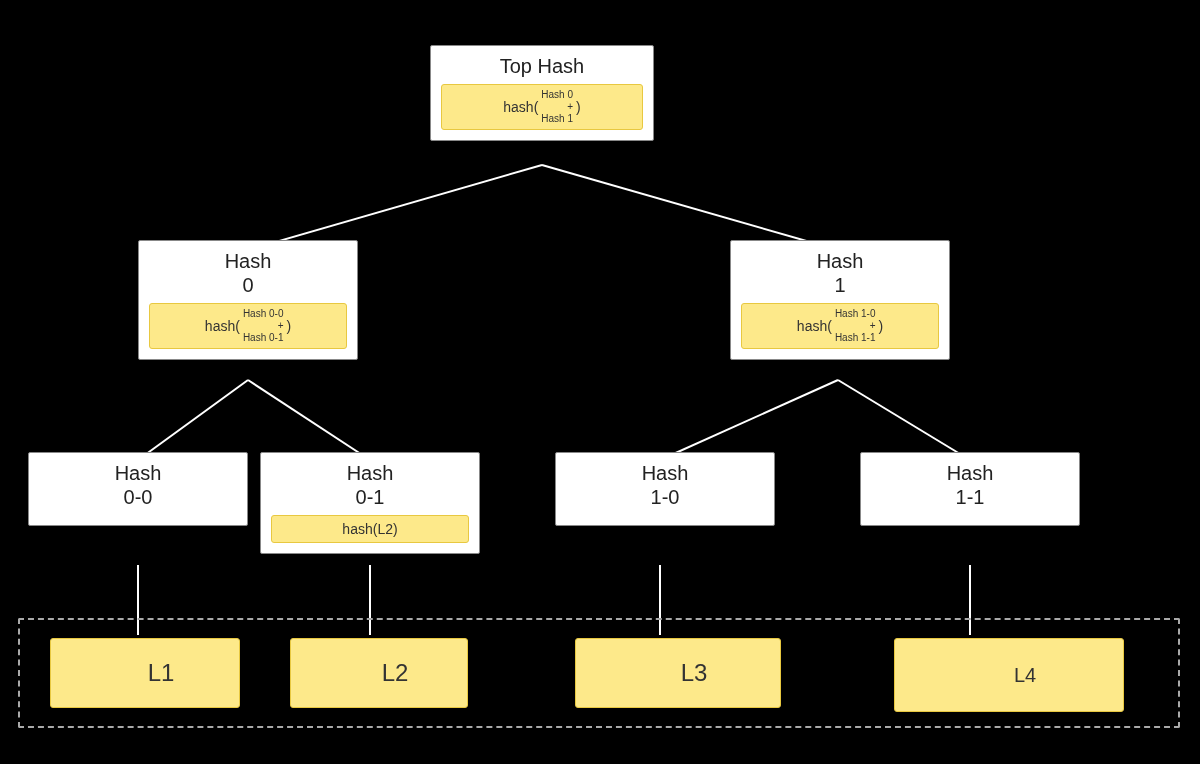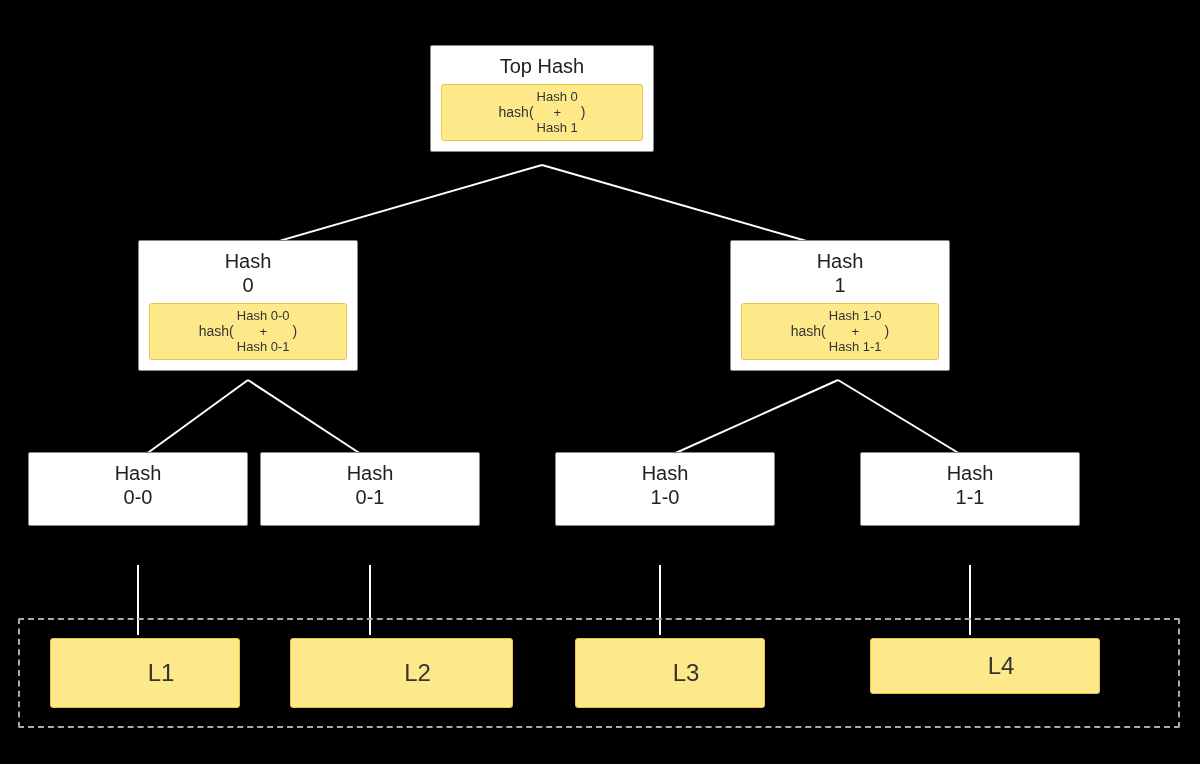--- a/index.html
+++ b/index.html
@@ -47,23 +47,23 @@
       color: #333;
       display: inline-flex;
       align-items: center;
       gap: 3px;
       width: 100%;
       justify-content: center;
       line-height: 1.3;
     }
 
     .node-pill .inner-text {
-      font-size: 13px;
+      font-size: 10px;
       line-height: 1.2;
-      text-align: center;
+      text-align: right;
     }
 
     
     .leaf-box {
       position: absolute;
       background: #fde98a;
       border: 1.5px solid #e8c840;
       border-radius: 3px;
       display: flex;
       align-items: center;
@@ -144,42 +144,43 @@
       <span>)</span>
     </div>
   </div>
 
   <div class="node" style="left: 28px; top: 452px; width: 220px;">
     <div class="node-title">Hash<br>0-0</div>
   </div>
 
   <div class="node" style="left: 260px; top: 452px; width: 220px;">
     <div class="node-title">Hash<br>0-1</div>
+    <div class="node-pill">hash(L2)</div>
   </div>
 
   <div class="node" style="left: 555px; top: 452px; width: 220px;">
     <div class="node-title">Hash<br>1-0</div>
   </div>
 
   <div class="node" style="left: 860px; top: 452px; width: 220px;">
     <div class="node-title">Hash<br>1-1</div>
   </div>
 
   <div class="dashed-container" style="left: 18px; top: 618px; width: 1162px; height: 110px;">
   </div>
 
   <div class="leaf-box" style="left: 50px; top: 638px; width: 190px; height: 70px; font-size: 24px;">
     <span>L1</span>
   </div>
 
-  <div class="leaf-box" style="left: 290px; top: 638px; width: 223px; height: 70px; font-size: 24px;">
+  <div class="leaf-box" style="left: 290px; top: 638px; width: 178px; height: 70px; font-size: 24px;">
     <span>L2</span>
   </div>
 
-  <div class="leaf-box" style="left: 575px; top: 638px; width: 190px; height: 70px; font-size: 24px;">
+  <div class="leaf-box" style="left: 575px; top: 638px; width: 206px; height: 70px; font-size: 24px;">
     <span>L3</span>
   </div>
 
-  <div class="leaf-box" style="left: 870px; top: 638px; width: 230px; height: 56px; font-size: 24px;">
+  <div class="leaf-box" style="left: 894px; top: 638px; width: 230px; height: 74px; font-size: 20px;">
     <span>L4</span>
   </div>
 
 </div>
 
 </body></html>

